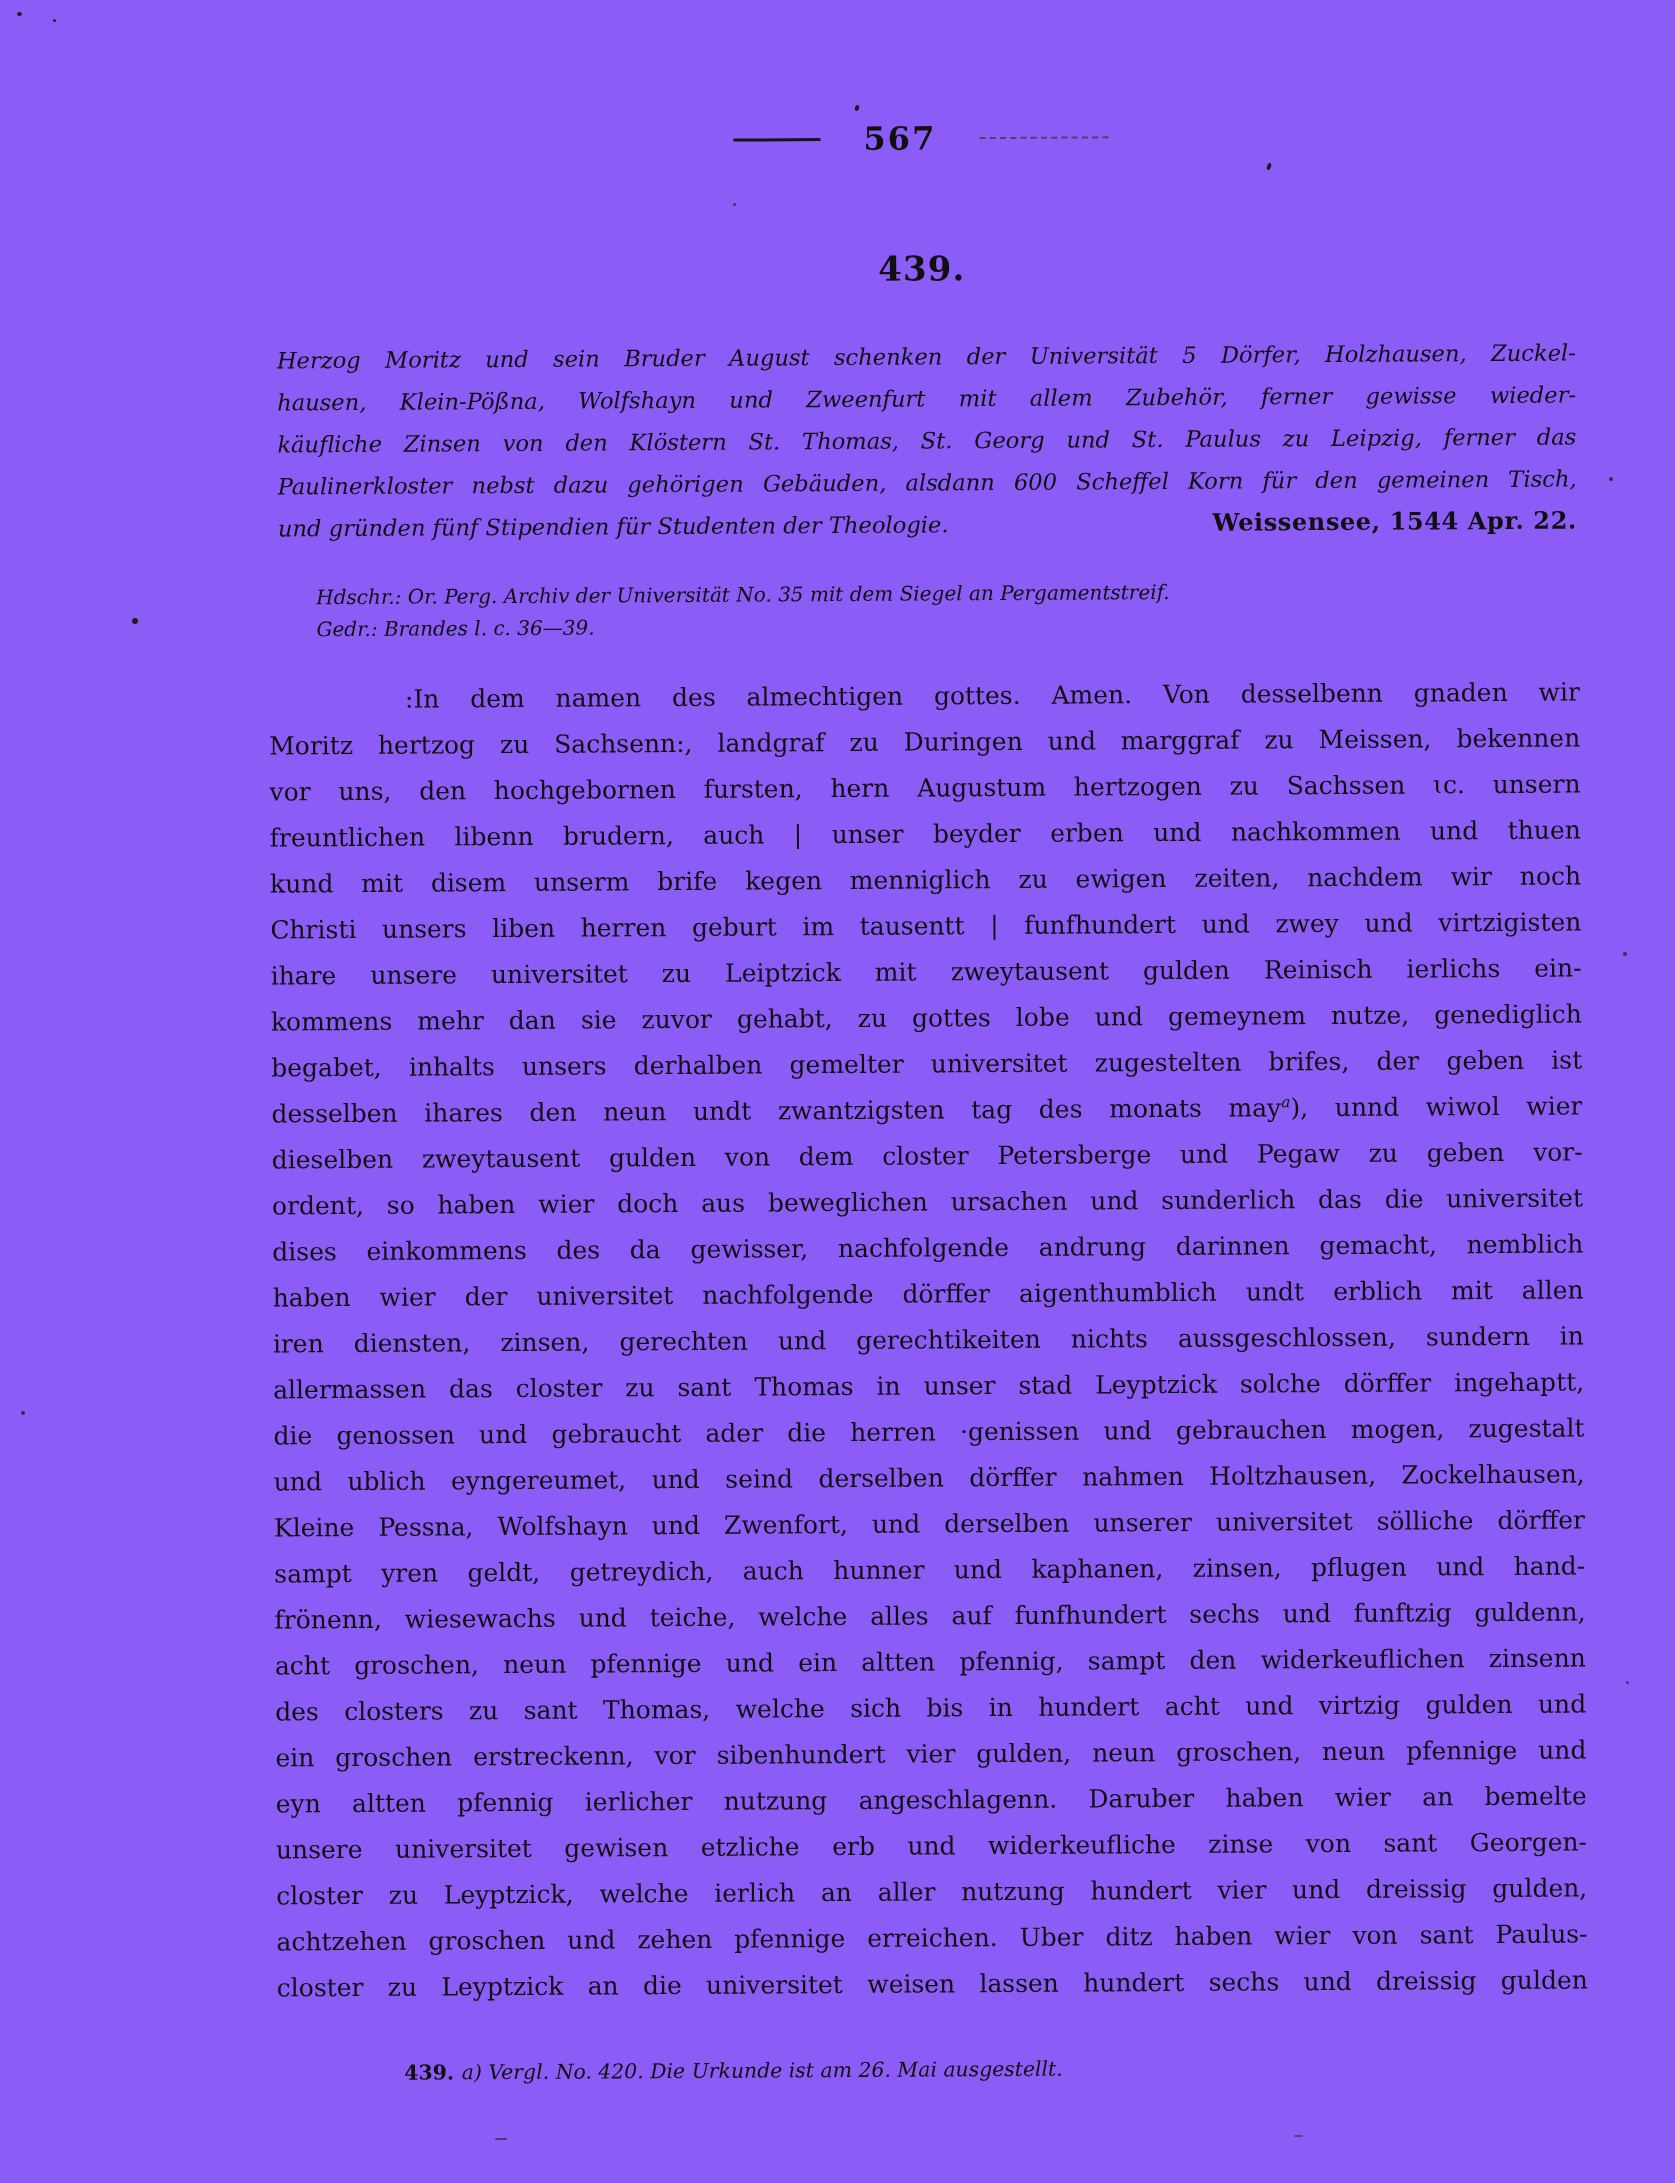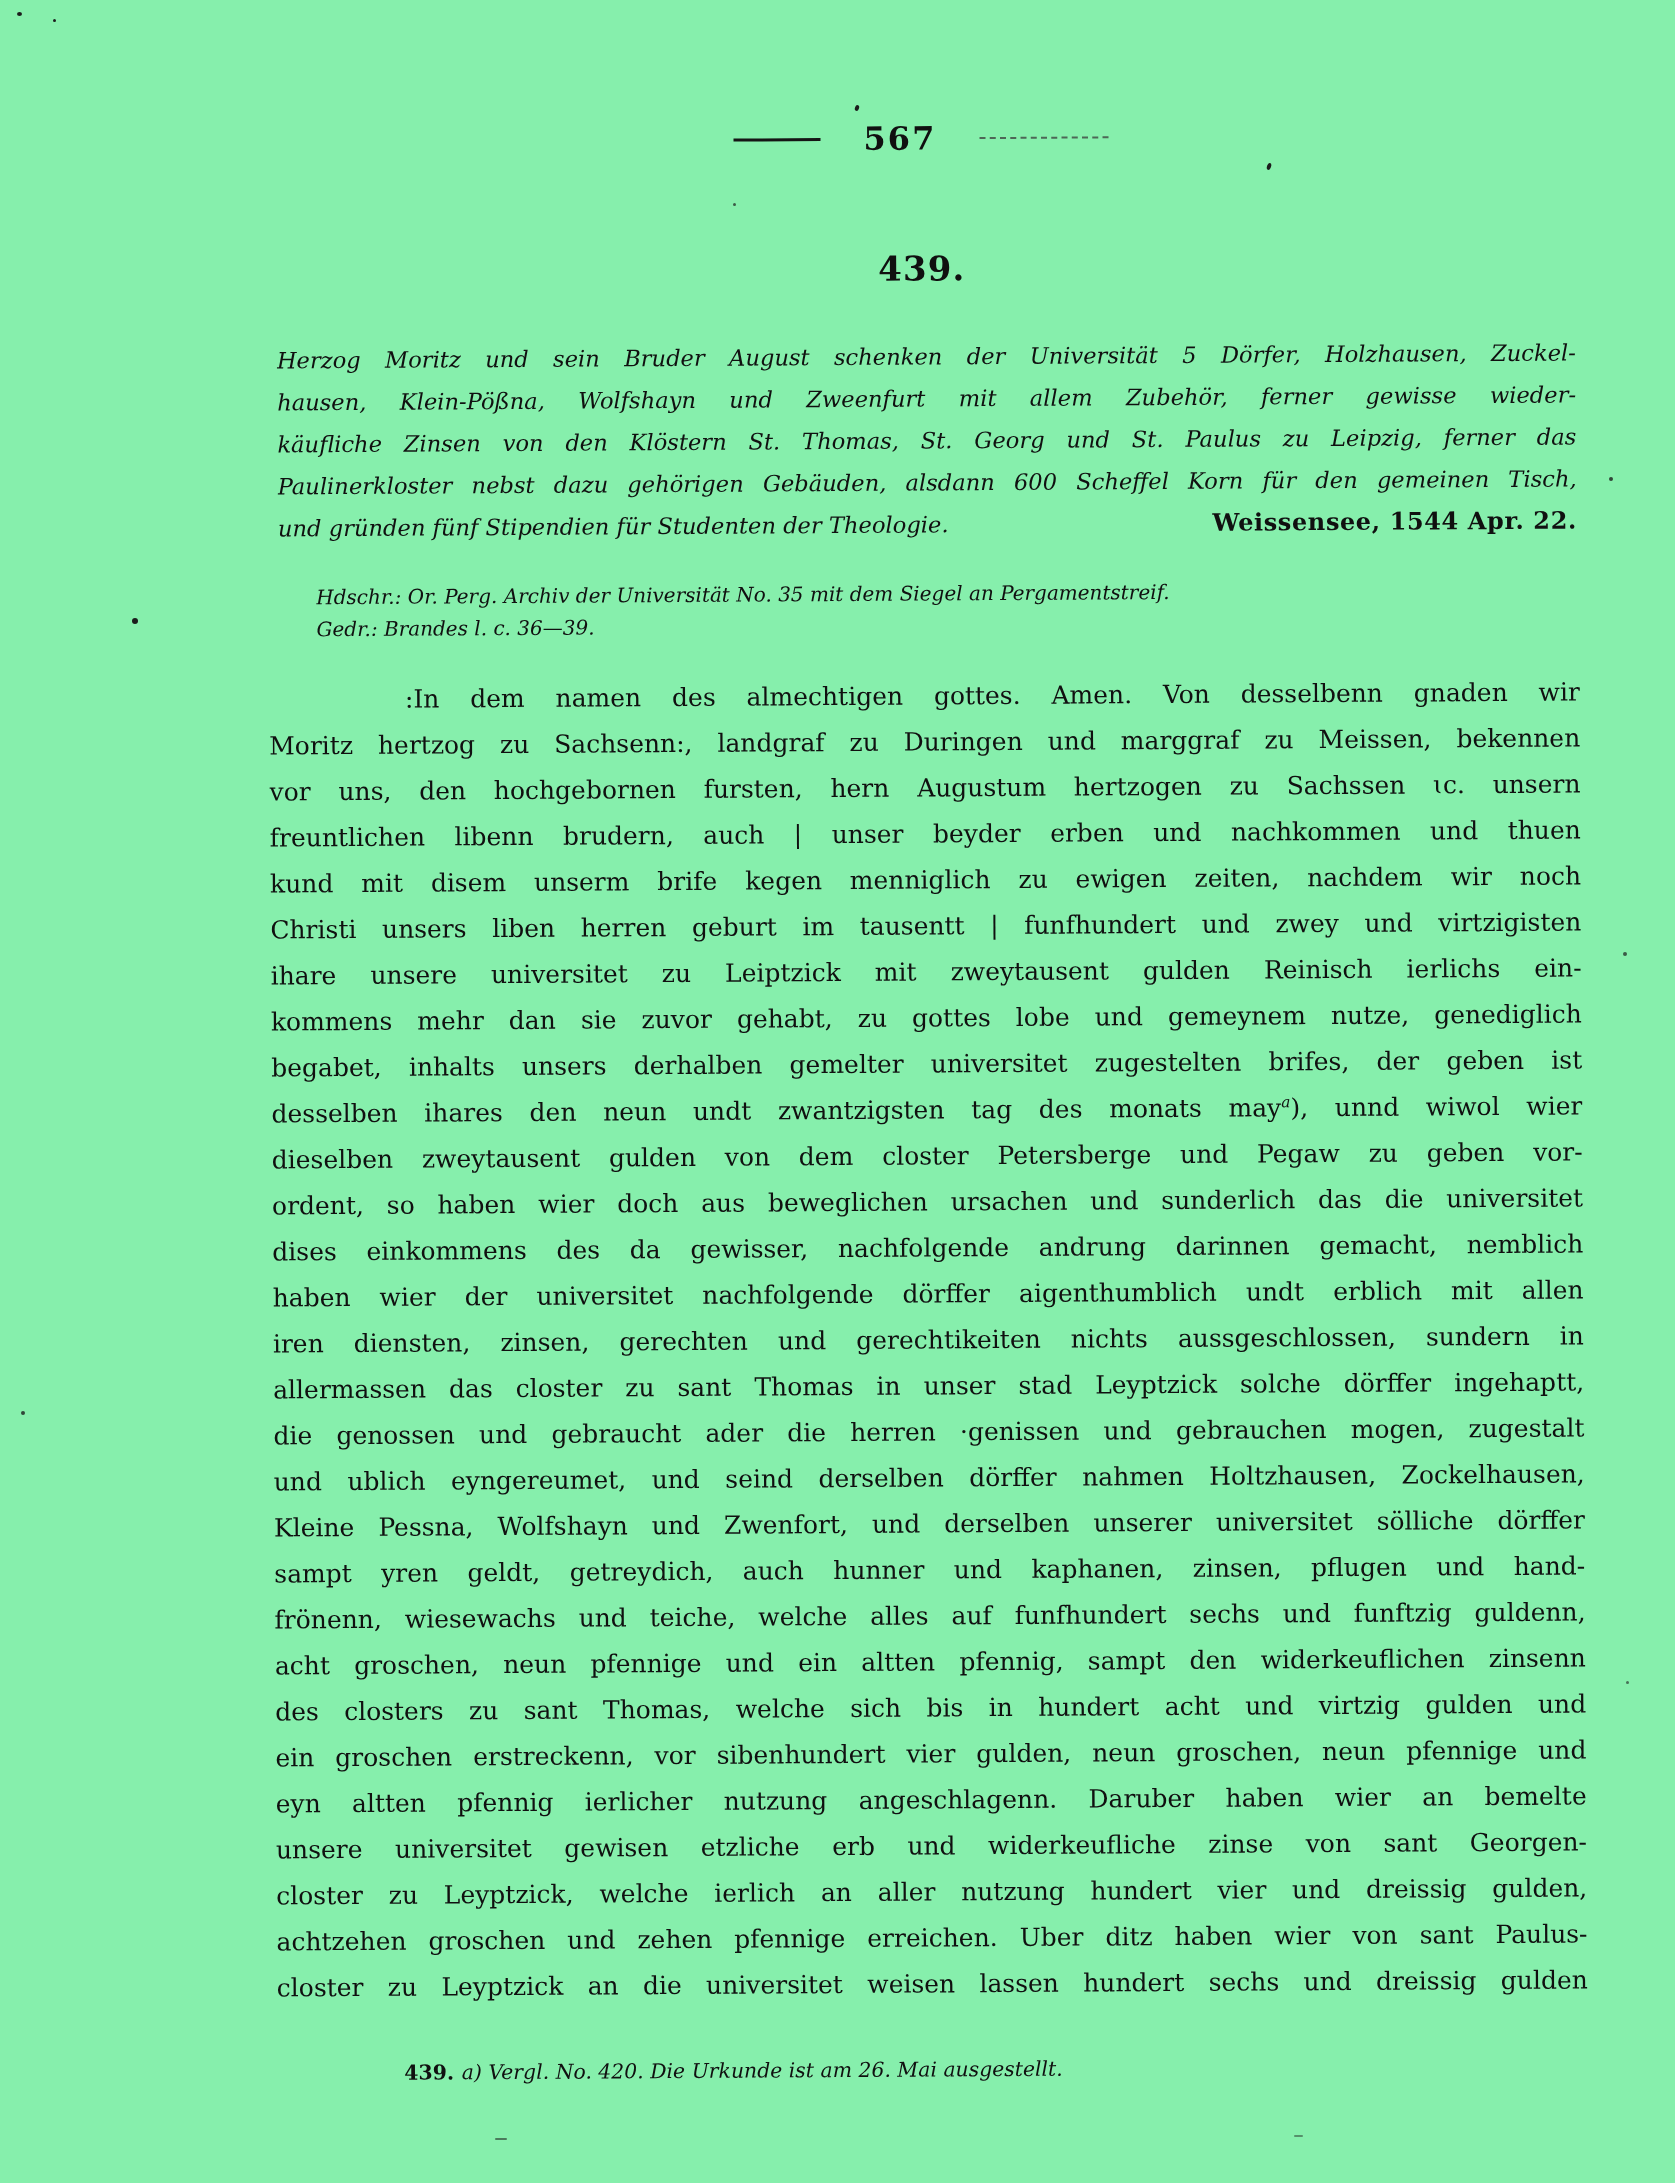--- a/index.html
+++ b/index.html
@@ -1,19 +1,19 @@
 <!DOCTYPE html>
 <html style="font-size:8.8px"><head>
 <meta charset="utf-8">
 <style>
   html,body{margin:0;padding:0;background:#ffffff;}
   .page{
     position:relative;
     width:1676px;height:2183px;
-    background:#86efac;
+    background:#8b5cf6;
     overflow:hidden;
     font-family:"DejaVu Serif","Liberation Serif",serif;
     color:#101010;
   }
   .content{position:absolute;inset:0;transform:rotate(-0.35deg);transform-origin:50% 40%;}
 
   
   .pagehead{
     position:absolute;top:120px;left:270px;width:1311px;
     display:flex;align-items:center;justify-content:center;gap:43px;

